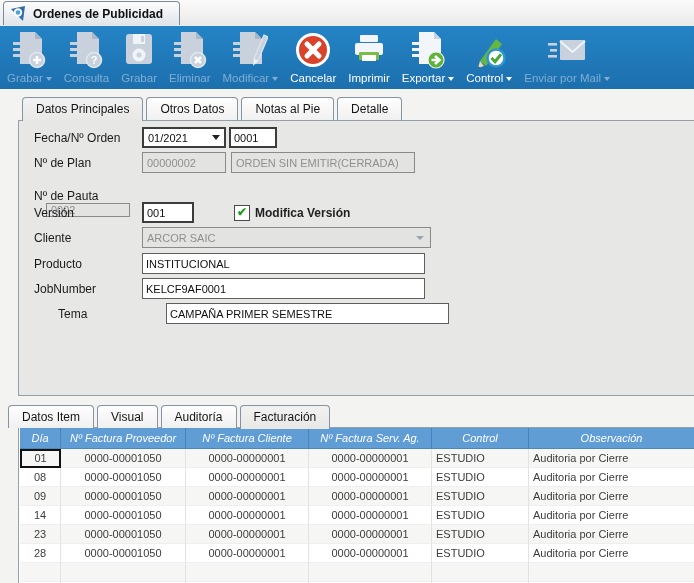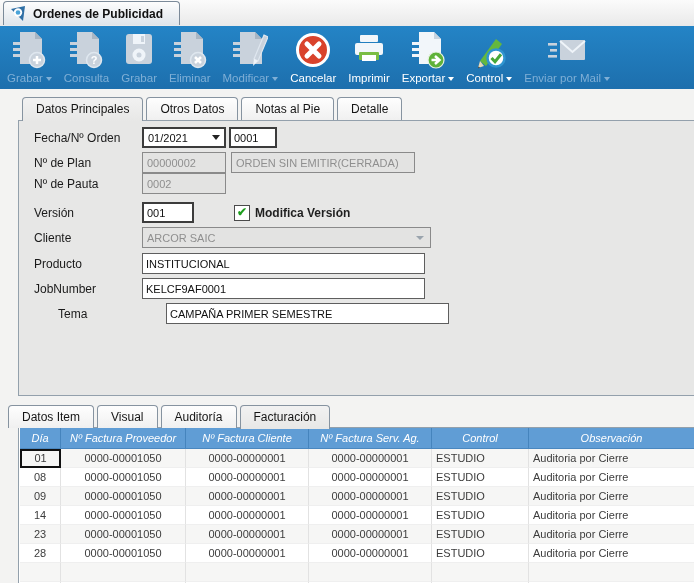--- a/index.html
+++ b/index.html
@@ -40,21 +40,21 @@
   .tab.active{background:linear-gradient(#F2F2F2,#E7E7E6);height:24px;font-weight:400;}
   .tabs1{left:22px;top:8px;}
   .tabs2{left:8px;top:316px;}
   
   .panel1{position:absolute;left:18px;right:-2px;top:31px;height:276px;
     background:#E7E7E6;border:1px solid #93A0AC;box-sizing:border-box;z-index:1;}
   .panel2{position:absolute;left:18px;right:-2px;top:338px;bottom:-2px;
     background:#FFFFFF;border:1px solid #93A0AC;box-sizing:border-box;z-index:1;}
   
   .frow{position:absolute;left:15px;height:21px;display:flex;align-items:center;}
-  .r-fecha{top:6px;} .r-plan{top:31px;} .r-pauta{top:52px;} .r-version{top:81px;}
+  .r-fecha{top:6px;} .r-plan{top:31px;} .r-pauta{top:68px;flex-direction:column;} .r-version{top:81px;}
   .r-cliente{top:106px;} .r-producto{top:132px;} .r-job{top:157px;} .r-tema{top:182px;margin-left:24px;}
   .flabel{width:108px;font-size:12px;color:#1A1A1A;}
   .field{box-sizing:border-box;height:21px;font-size:11px;
     font-family:"Liberation Sans", sans-serif;}
   .combo{width:84px;background:#FFFFFF;border:2px solid #3C3C3C;
     display:flex;align-items:center;justify-content:space-between;
     padding:0 4px 0 4px;color:#101010;}
   .combo .cval{font-size:11px;}
   .combo .dk-caret{width:0;height:0;border-left:4px solid transparent;
     border-right:4px solid transparent;border-top:5px solid #222;}

